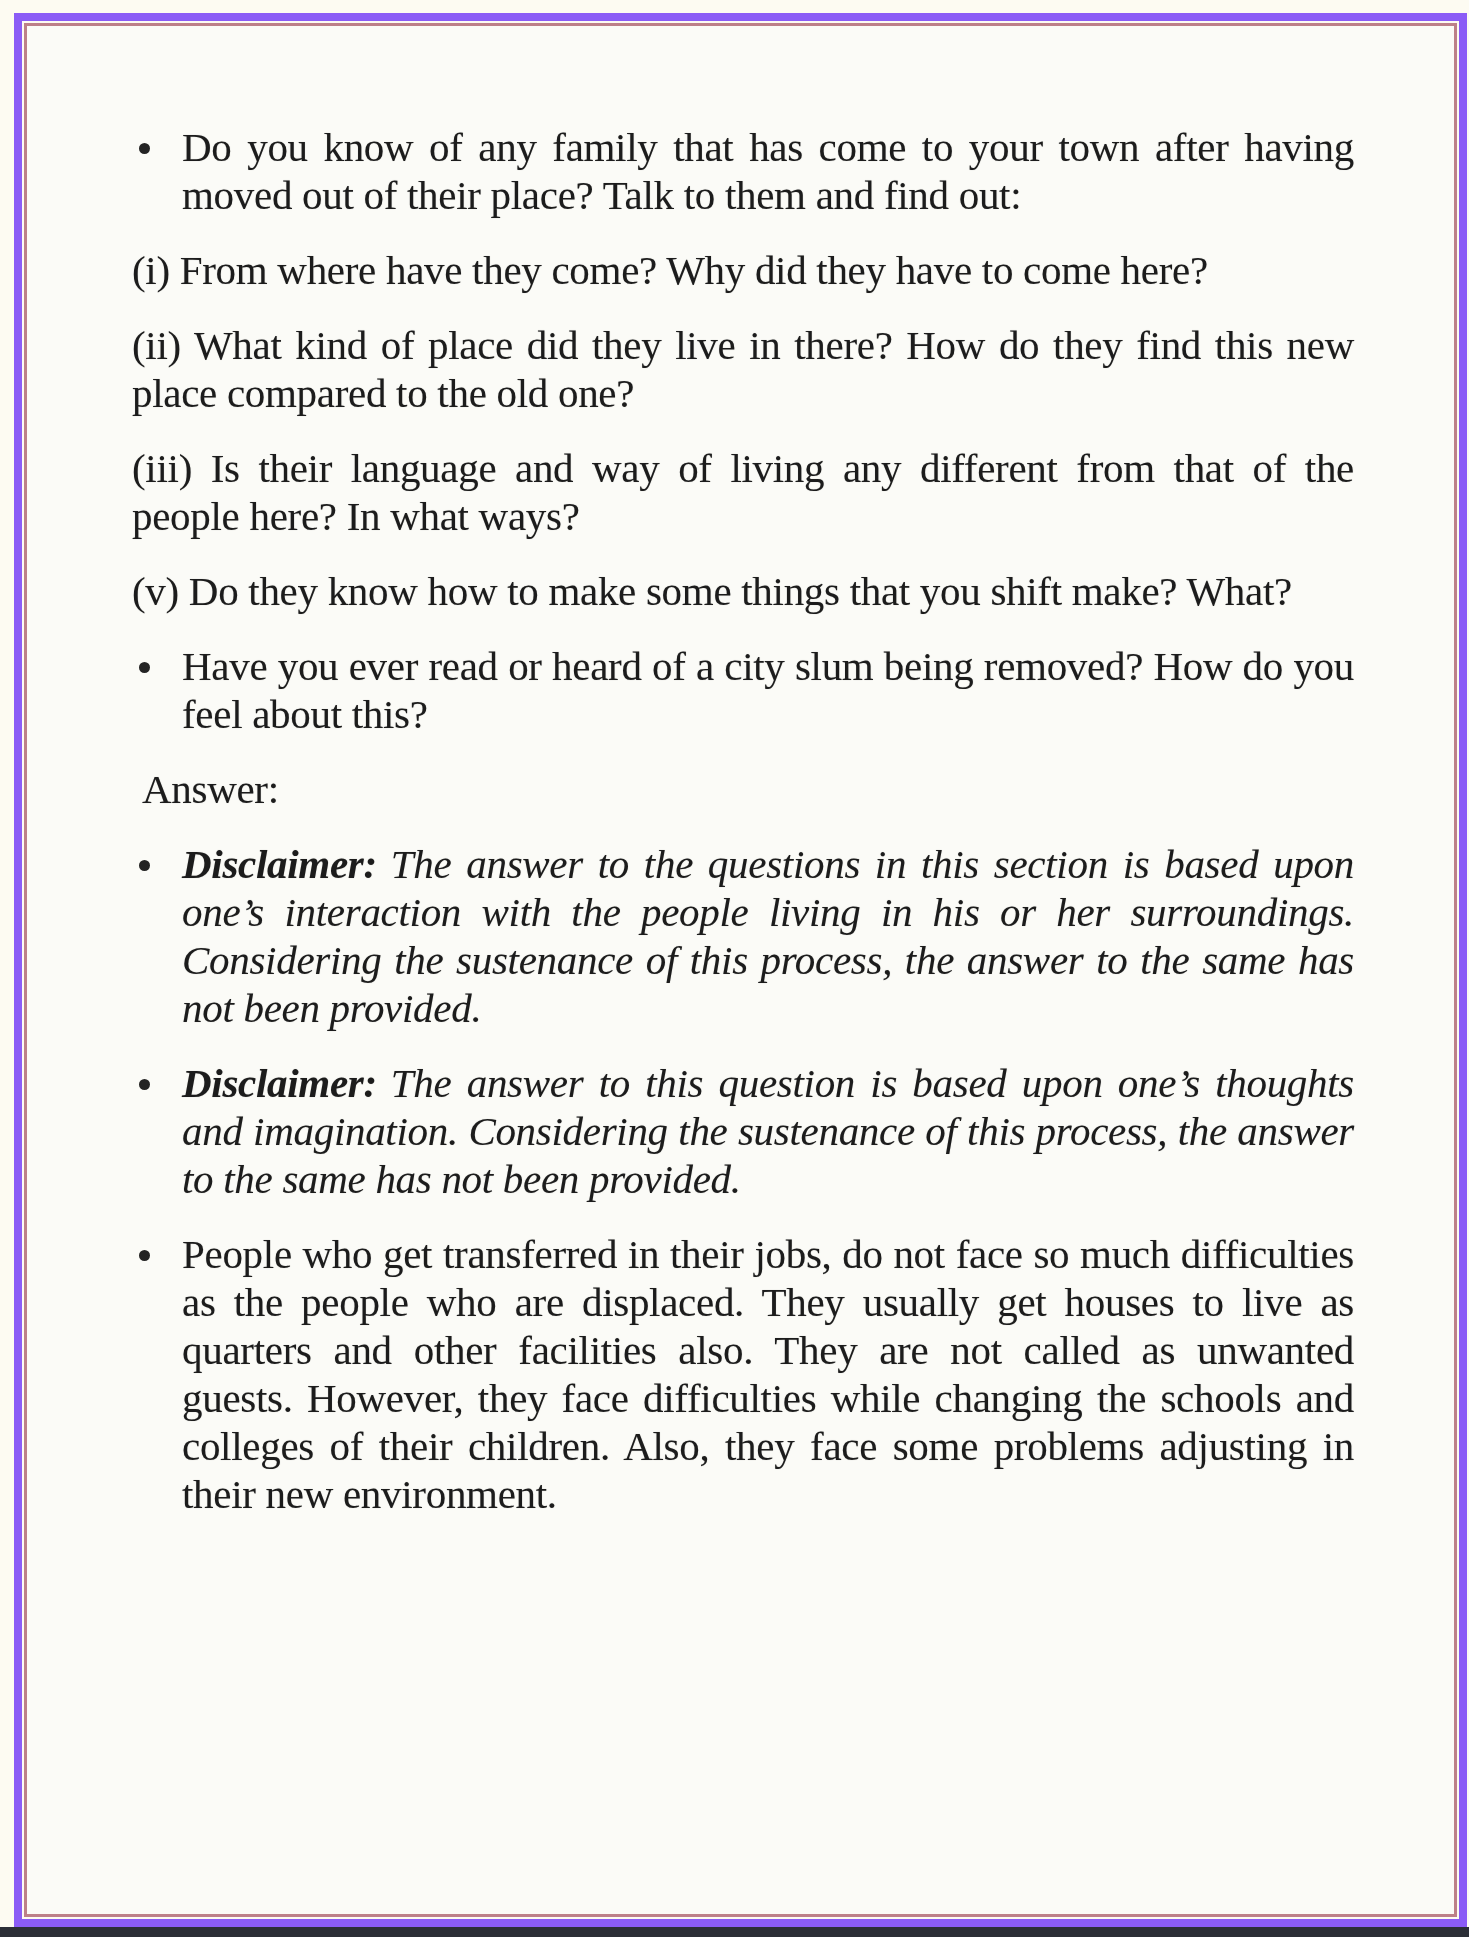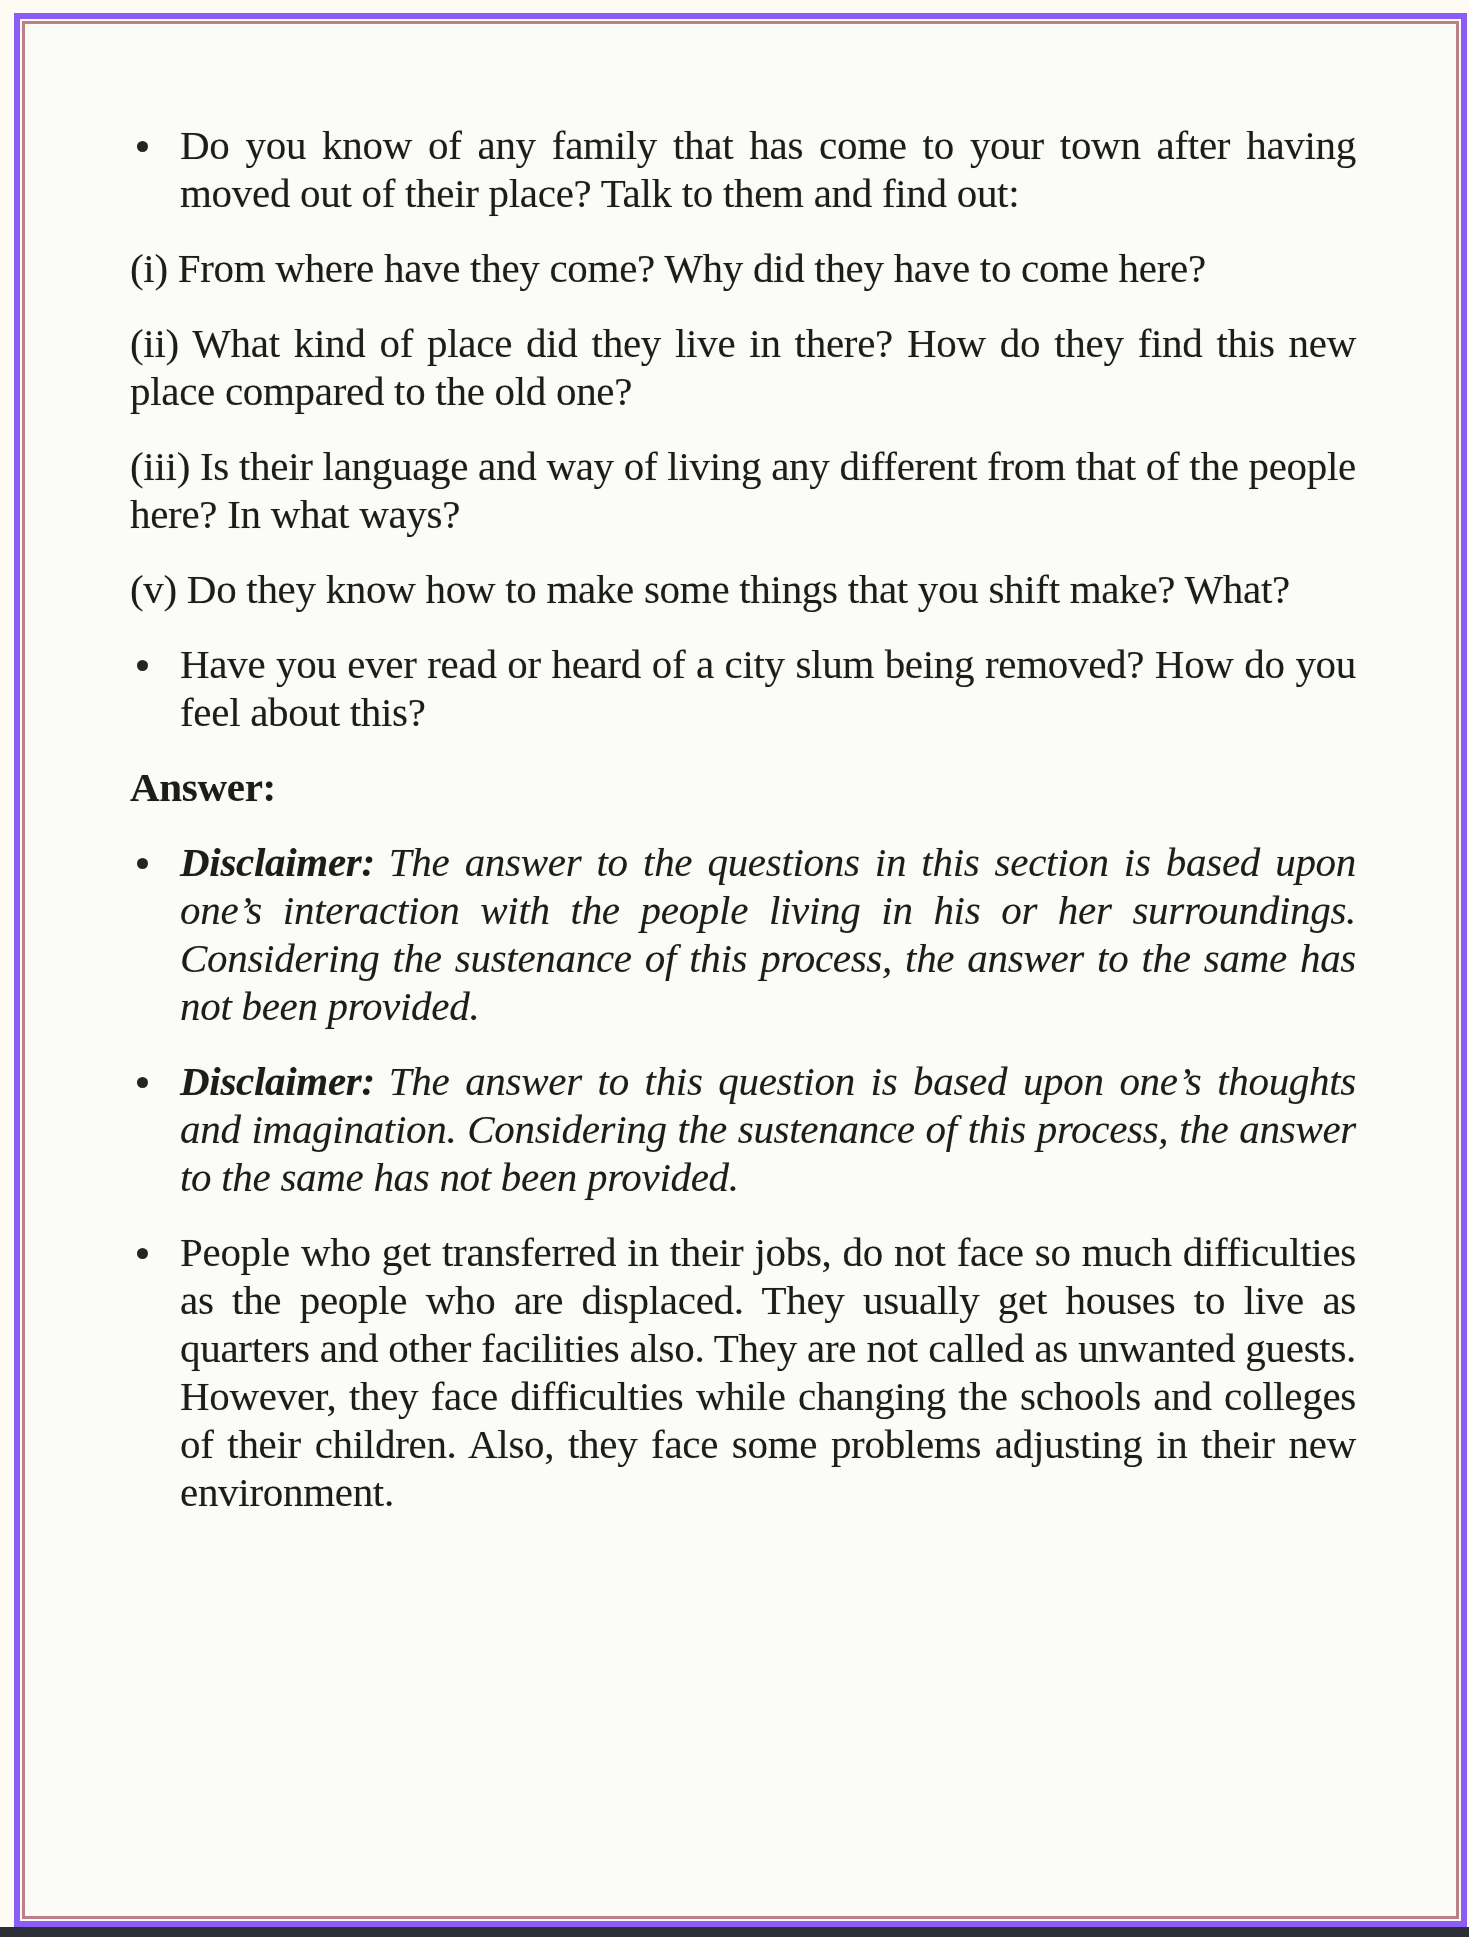--- a/index.html
+++ b/index.html
@@ -15,21 +15,21 @@
     color: #1c1c1c;
     overflow: hidden;
   }
   .outer-frame {
     position: absolute;
     left: 14px;
     top: 13px;
     width: 1453px;
     height: 1914px;
     box-sizing: border-box;
-    border: 6px solid #8b5cf6;
+    border: 8px solid #8b5cf6;
     padding: 2px;
     background: #fdfbf2;
   }
   .inner-frame {
     width: 100%;
     height: 100%;
     box-sizing: border-box;
     border: 3px solid #bd8089;
     background: #fbfbf7;
     overflow: hidden;
@@ -39,22 +39,22 @@
     font-size: 41px;
     line-height: 48px;
     letter-spacing: -0.3px;
     text-shadow: 0 0 1px rgba(20,20,20,0.28);
   }
   .para {
     margin: 0 0 27px 0;
     text-align: justify;
   }
   .heading {
-    font-weight: bold;
-    margin: 0 0 27px 0;
+    font-weight: normal;
+    margin: 0 0 27px 10px;
   }
   .bullet {
     display: flex;
     margin: 0 0 27px 0;
   }
   .marker {
     flex: 0 0 50px;
   }
   .dot {
     display: block;

